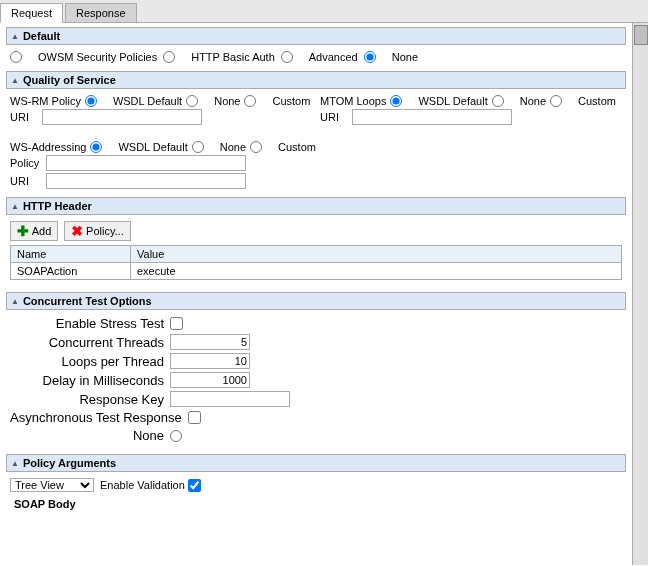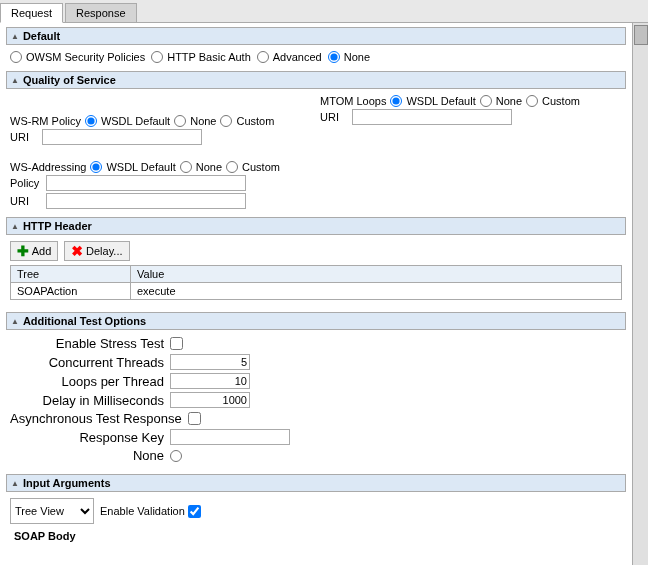--- a/index.html
+++ b/index.html
@@ -77,21 +77,21 @@
     .radio-row {
       display: flex;
       align-items: center;
       gap: 6px;
       padding: 2px 4px;
       flex-wrap: wrap;
     }
     .radio-group {
       display: flex;
       align-items: flex-end;
-      gap: 4px;
+      gap: 16px;
     }
     input[type="radio"] {
       margin: 0;
       width: 12px;
       height: 12px;
     }
     .qos-row {
       display: flex;
       align-items: center;
       gap: 4px;
@@ -192,21 +192,21 @@
       display: flex;
       align-items: center;
       gap: 6px;
       margin-bottom: 4px;
     }
     .select-control {
       display: flex;
       align-items: center;
       border: 1px solid #aaa;
       background: #fff;
-      height: 26px;
+      height: 14px;
       font-size: 11px;
     }
     .select-control select {
       border: none;
       background: transparent;
       font-size: 11px;
       height: 16px;
       outline: none;
     }
     .checkbox-label {
@@ -260,21 +260,21 @@
     </div>
 
     <div class="section">
       <div class="section-header">
         <span>Quality of Service</span>
       </div>
       <div style="padding: 2px 4px;">
 
         <div style="display: flex; gap: 8px; margin-bottom: 4px;">
 
-          <div style="flex:1;margin-top:20px;">
+          <div style="flex:1;">
             <div class="qos-row">
               <span class="qos-label">WS-RM Policy</span>
               <label class="radio-group">
                 <input type="radio" name="wsrm" checked="" style="">
                 <span>WSDL Default</span>
               </label>
               <label class="radio-group">
                 <input type="radio" name="wsrm" style="">
                 <span>None</span>
               </label>
@@ -345,79 +345,79 @@
         <span>HTTP Header</span>
       </div>
       <div class="http-header-section">
         <div class="btn-row">
           <button class="btn">
             <span class="btn-icon-add">✚</span>
             <span>Add</span>
           </button>
           <button class="btn">
             <span class="btn-icon-delete">✖</span>
-            <span>Delay...</span>
+            <span>Policy...</span>
           </button>
         </div>
         <table class="table">
           <thead>
             <tr>
-              <th style="width:120px;">Tree</th>
+              <th style="width:120px;">Name</th>
               <th>Value</th>
             </tr>
           </thead>
           <tbody id="http-header-body">
           <tr>
                 <td>SOAPAction</td>
                 <td>execute</td>
               </tr>
             </tbody>
         </table>
       </div>
     </div>
 
     <div class="section">
       <div class="section-header">
-        <span>Additional Test Options</span>
+        <span>Concurrent Test Options</span>
       </div>
       <div class="additional-options">
         <div class="option-row">
           <span class="option-label">Enable Stress Test</span>
           <input type="checkbox" style="">
         </div>
         <div class="option-row">
           <span class="option-label">Concurrent Threads</span>
           <input type="text" class="option-input" value="5" style="">
         </div>
         <div class="option-row">
           <span class="option-label">Loops per Thread</span>
           <input type="text" class="option-input" value="10" style="">
         </div>
         <div class="option-row">
           <span class="option-label">Delay in Milliseconds</span>
           <input type="text" class="option-input" value="1000" style="">
         </div>
         <div class="option-row">
+          <span class="option-label">Response Key</span>
+          <input type="text" class="option-input-wide" value="" style="">
+        </div>
+        <div class="option-row">
           <span class="option-label">Asynchronous Test Response</span>
           <input type="checkbox" style="">
         </div>
         <div class="option-row">
-          <span class="option-label">Response Key</span>
-          <input type="text" class="option-input-wide" value="" style="">
-        </div>
-        <div class="option-row">
           <span class="option-label">None</span>
           <input type="radio" name="async_option" style="">
         </div>
       </div>
     </div>
 
     <div class="section">
       <div class="section-header">
-        <span>Input Arguments</span>
+        <span>Policy Arguments</span>
       </div>
       <div class="input-args-section">
         <div class="input-args-row">
           <div class="select-control">
             <select><option>Tree View</option><option>Source View</option></select>
           </div>
           <label class="checkbox-label">
             <span>Enable Validation</span>
             <input type="checkbox" checked="" style="">
           </label>

